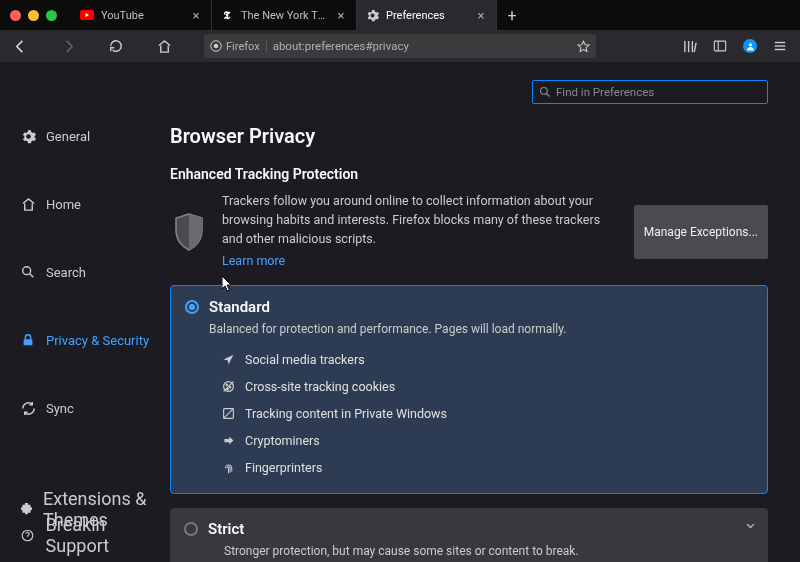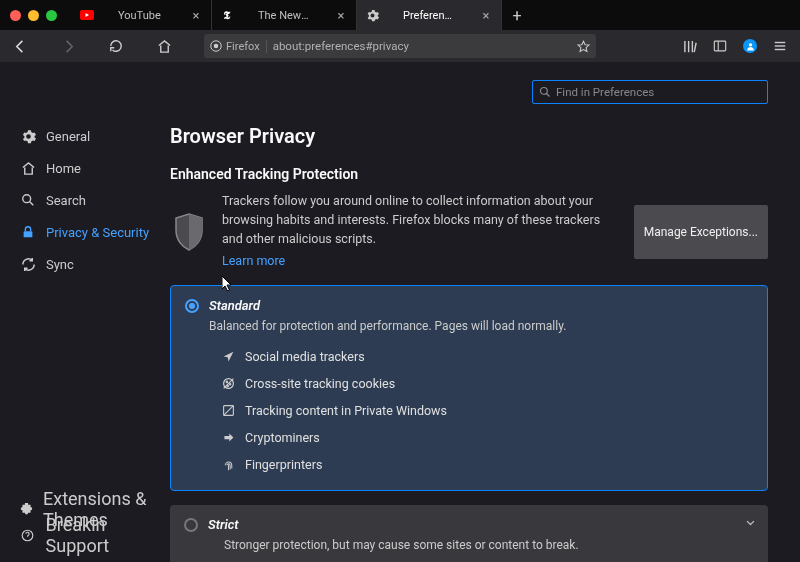--- a/index.html
+++ b/index.html
@@ -6,41 +6,41 @@
 body { background: #1c1b22; color: #f9f9fa; width: 800px; height: 562px; overflow: hidden; font-size: 12.5px; }
 
 
 .titlebar { height: 30px; display: flex; align-items: center; background: #0c0c0d; }
 .traffic-lights { display: flex; gap: 7px; padding-left: 10px; width: 72px; }
 .tl { width: 11px; height: 11px; border-radius: 50%; }
 .tl-red { background: #ff5f57; }
 .tl-yellow { background: #febc2e; }
 .tl-green { background: #28c840; }
 .tabs { display: flex; height: 30px; align-self: stretch; }
-.tab { display: flex; align-items: center; gap: 24px; padding: 4px 8px; min-width: 140px; max-width: 145px; border-right: 1px solid #333; color: #c0c0c0; font-size: 11px; position: relative; }
+.tab { display: flex; align-items: center; gap: 7px; padding: 4px 8px; min-width: 140px; max-width: 145px; border-right: 1px solid #333; color: #c0c0c0; font-size: 11px; position: relative; }
 .tab.active { background: #2a2a2e; color: #fff; }
 .tab-favicon { width: 14px; height: 14px; display:flex; align-items:center; justify-content:center; flex-shrink:0; }
 .tab-title { flex: 1; overflow: hidden; white-space: nowrap; text-overflow: ellipsis; }
 .tab-close { width: 14px; height: 14px; display:flex; align-items:center; justify-content:center; font-size:13px; color:#aaa; }
 .newtab { width: 30px; display: flex; align-items:center; justify-content:center; color:#ccc; font-size: 16px; }
 
 
 .navbar { height: 32px; background: #2a2a2e; display: flex; align-items: center; padding: 0 6px; gap: 20px; }
 .nav-btn { width: 28px; height: 28px; display:flex; align-items:center; justify-content:center; color:#b1b1b3; border-radius:4px; }
 .nav-btn.disabled { color: #5a5a5d; }
 .urlbar { flex:1; height: 24px; background: #3b3b3e; border-radius: 3px; display:flex; align-items:center; padding: 0 6px; gap:6px; margin: 0 60px 0 6px; }
 .urlbar-id { display:flex; align-items:center; gap:4px; color:#b1b1b3; font-size:11px; padding-right:6px; border-right:1px solid #555; }
 .url-text { color:#b1b1b3; font-size:11.5px; flex:1; }
 .url-star { color:#b1b1b3; }
 .toolbar-right { display:flex; gap:2px; margin-left:auto; }
 .badge-dot { width: 14px; height:14px; border-radius:50%; background:#0996f8; position:relative; display:flex; align-items:center; justify-content:center; color:#fff; font-size:8px; }
 
 
 .content { display:flex; height: calc(562px - 62px); }
-.sidebar { width: 170px; padding: 58px 0 0 20px; display:flex; flex-direction:column; }
+.sidebar { width: 170px; padding: 58px 0 0 20px; display:flex; flex-direction:column;gap:36px; }
 .side-item { display:flex; align-items:center; gap: 10px; height: 32px; color: #ccc; font-size: 13px; cursor:pointer; }
 .side-item.active { color: #45a1ff; }
 .side-icon { width:16px; height:16px; display:flex; align-items:center; justify-content:center; }
 .sidebar-bottom { margin-top:auto; padding-bottom: 14px; }
 .sidebar-bottom .side-item { font-size: 18px; height: 26px; }
 
 .main { flex:1; padding: 18px 32px 0 0; overflow-y:auto; position:relative; }
 .search-wrap { display:flex; justify-content:flex-end; margin-bottom: 20px; }
 .search-box { width: 236px; height: 24px; border:1.5px solid #0a84ff; border-radius:2px; display:flex; align-items:center; padding:0 6px; gap:5px; }
 .search-box input { background:transparent; border:none; outline:none; color:#fff; font-size:11.5px; flex:1; }
@@ -54,21 +54,21 @@
 .etp-text { flex:1; font-size:12.5px; line-height:1.5; color:#ccc; }
 .etp-text a { color:#45a1ff; text-decoration:none; display:inline-block; margin-top:4px; }
 .btn-secondary { background:#4a4a4f; color:#f0f0f0; border:none; padding: 20px 10px; font-size:12px; border-radius:2px; cursor:pointer; }
 
 .card { border-radius:4px; margin-top:14px; padding: 12px 14px; position:relative; }
 .card.standard { background:#2d3c52; border:1px solid #0a84ff; }
 .card.collapsed { background:#38383d; }
 .card-head { display:flex; align-items:center; gap:10px; }
 .radio { width:14px; height:14px; border-radius:50%; border:2px solid #777; flex-shrink:0; }
 .radio.checked { border-color:#45a1ff; background: radial-gradient(circle, #45a1ff 0 40%, transparent 45%); }
-.card-title { font-weight:600; font-size:13px;font-style:italic; }
+.card-title { font-weight:600; font-size:15px; }
 .card-desc { font-size:12px; color:#ccc; margin: 6px 0 10px 24px; }
 .card.collapsed .card-desc { margin-bottom:0; margin-left:40px; }
 .chev { position:absolute; right:12px; top:12px; color:#bbb; }
 .tracker-list { margin-left: 36px; }
 .tracker-item { display:flex; align-items:center; gap:10px; padding: 6px 0; font-size:12.5px; color:#e0e0e0; }
 .t-icon { width:14px; height:14px; display:flex; align-items:center; justify-content:center; }
 
 .cursor-arrow { position:absolute; left:222px; top:276px; pointer-events:none; }
 
 svg { display:block; }

